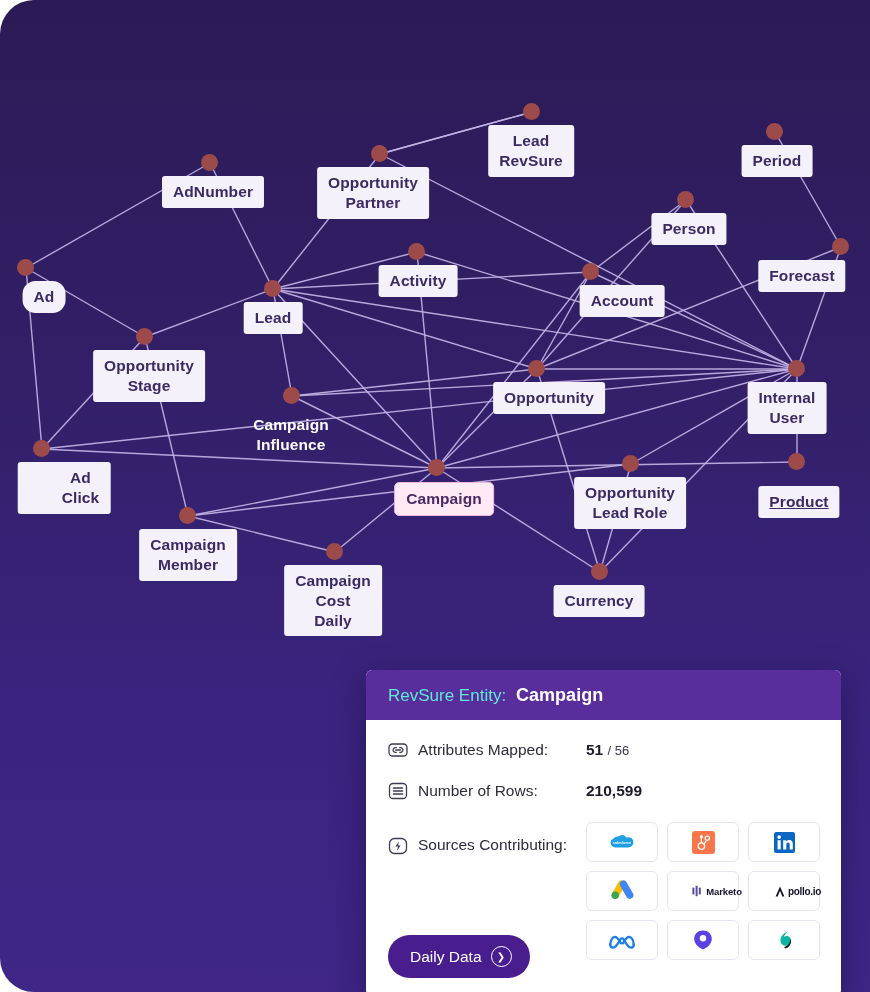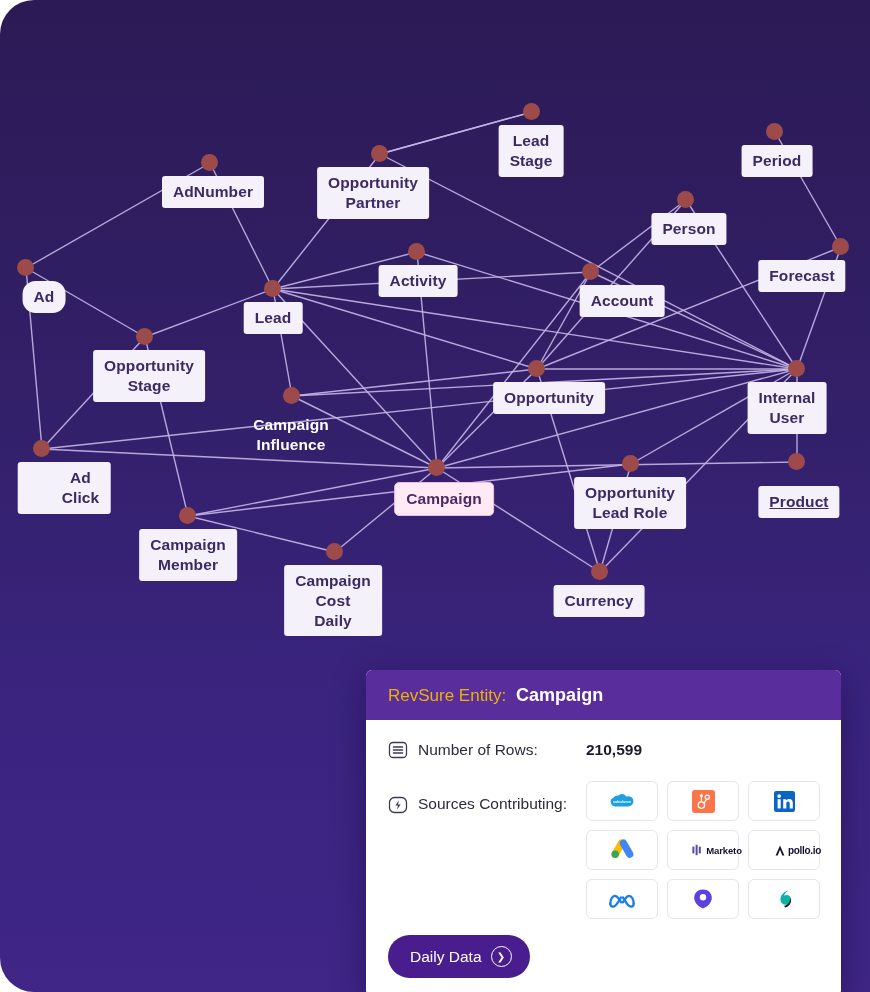--- a/index.html
+++ b/index.html
@@ -73,21 +73,21 @@
     box-shadow: 0 10px 34px rgba(12, 4, 40, .40);
   }
   #card-header {
     background: #5a2d9c;
     padding: 15px 22px 14px;
     display: flex;
     align-items: baseline;
     gap: 10px;
   }
   #card-header .lede {
-    color: #eab308;
+    color: #5eead4;
     font-size: 17px;
     font-weight: 400;
   }
   #card-header .entity {
     color: #ffffff;
     font-size: 18px;
     font-weight: 700;
   }
   #card-body {
     padding: 20px 22px 26px;
@@ -232,21 +232,21 @@
         <div class="node-dot" style="left: -12px; top: -22px;"></div>
         <div class="node-label" style="left: 50%; transform: translateX(-50%); top: 0px;">AdNumber</div>
       </div>
       <div class="node" style="left: 373px; top: 167px;">
         <div class="node-dot" style="left: -2px; top: -22px;"></div>
         <div class="node-label" style="left: 50%; transform: translateX(-50%); top: 0px;">Opportunity
 Partner</div>
       </div>
       <div class="node" style="left: 531px; top: 125px;">
         <div class="node-dot" style="left: -8px; top: -22px;"></div>
-        <div class="node-label" style="left: 50%; transform: translateX(-50%); top: 0px;">Lead Stage</div>
+        <div class="node-label" style="left: 50%; transform: translateX(-50%); top: 0px;">Lead RevSure</div>
       </div>
       <div class="node" style="left: 777px; top: 145px;">
         <div class="node-dot" style="left: -11px; top: -22px;"></div>
         <div class="node-label" style="left: 50%; transform: translateX(-50%); top: 0px;">Period</div>
       </div>
       <div class="node" style="left: 689px; top: 213px;">
         <div class="node-dot" style="left: -12px; top: -22px;"></div>
         <div class="node-label" style="left: 50%; transform: translateX(-50%); top: 0px;">Person</div>
       </div>
       <div class="node" style="left: 802px; top: 260px;">
@@ -317,20 +317,32 @@
 
   <div id="info-card">
 
     <div id="card-header">
       <span class="lede">RevSure Entity:</span>
       <span class="entity">Campaign</span>
     </div>
 
     <div id="card-body">
 
+      <div class="stat-row">
+        <span class="stat-icon">
+          <svg width="20" height="20" viewBox="0 0 20 20">
+            <rect x="1" y="4" width="18" height="12" rx="3.5" fill="none" stroke="#3f3a52" stroke-width="1.3"></rect>
+            <path d="M7.6 10h4.8" stroke="#3f3a52" stroke-width="1.3" stroke-linecap="round"></path>
+            <path d="M8.3 7.7h-.9a2.3 2.3 0 1 0 0 4.6h.9" fill="none" stroke="#3f3a52" stroke-width="1.3" stroke-linecap="round"></path>
+            <path d="M11.7 7.7h.9a2.3 2.3 0 1 1 0 4.6h-.9" fill="none" stroke="#3f3a52" stroke-width="1.3" stroke-linecap="round"></path>
+          </svg>
+        </span>
+        <span class="stat-label">Attributes Mapped:</span>
+        <span class="stat-value"><span>51</span> <span class="sub">/ 56</span></span>
+      </div>
 
       <div class="stat-row">
         <span class="stat-icon">
           <svg width="20" height="20" viewBox="0 0 20 20">
             <rect x="1.5" y="2.5" width="17" height="15" rx="3.5" fill="none" stroke="#3f3a52" stroke-width="1.3"></rect>
             <path d="M5.4 7h9.2M5.4 10h9.2M5.4 13h9.2" stroke="#3f3a52" stroke-width="1.3" stroke-linecap="round"></path>
           </svg>
         </span>
         <span class="stat-label">Number of Rows:</span>
         <span class="stat-value">210,599</span>

